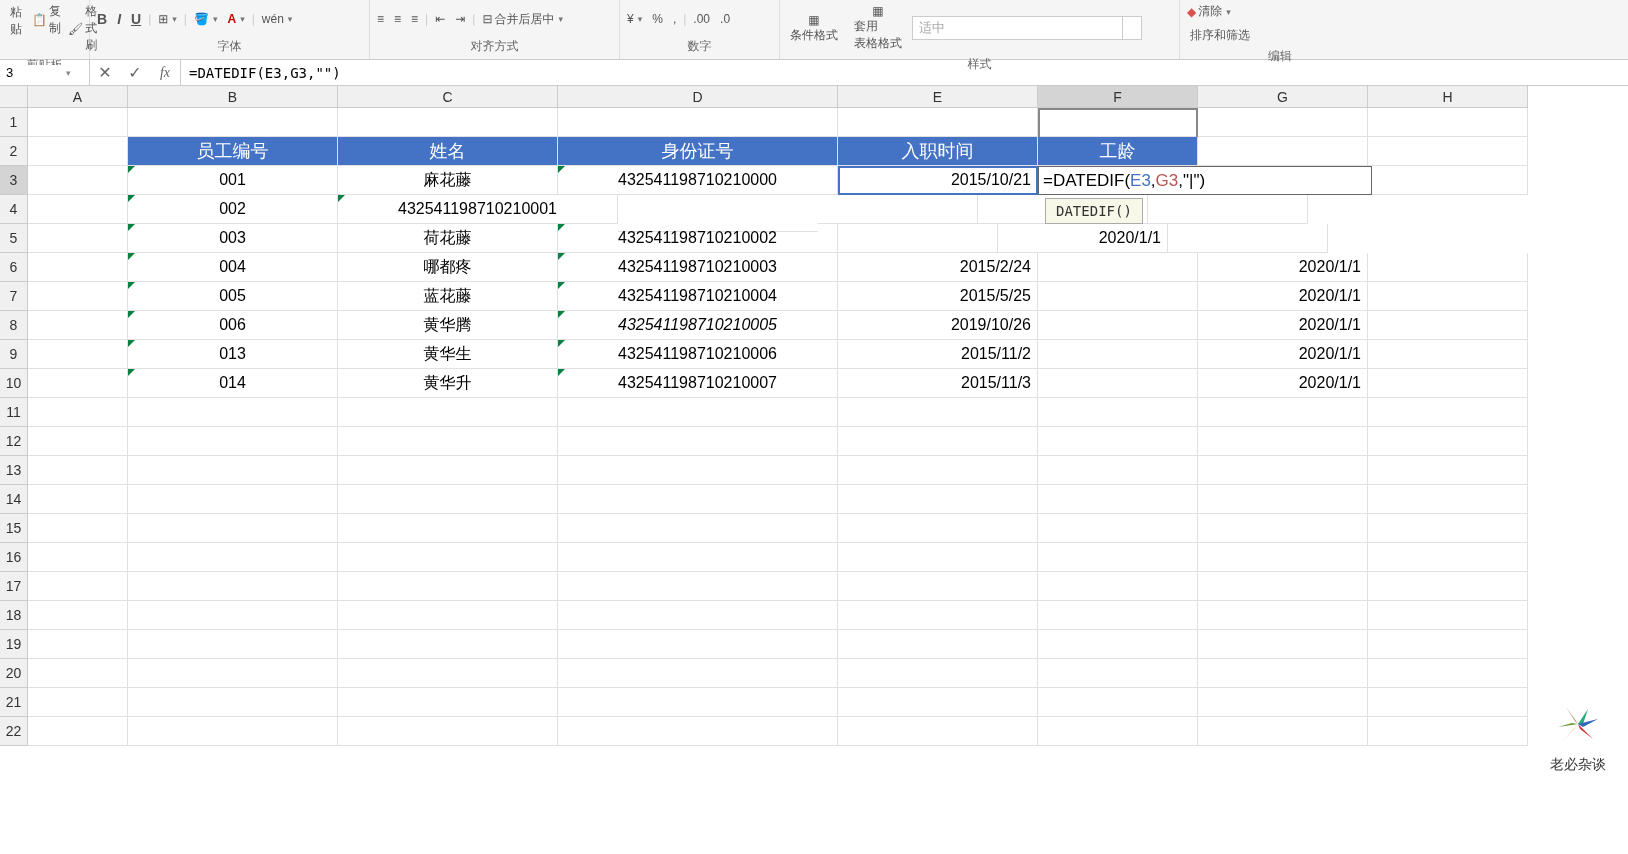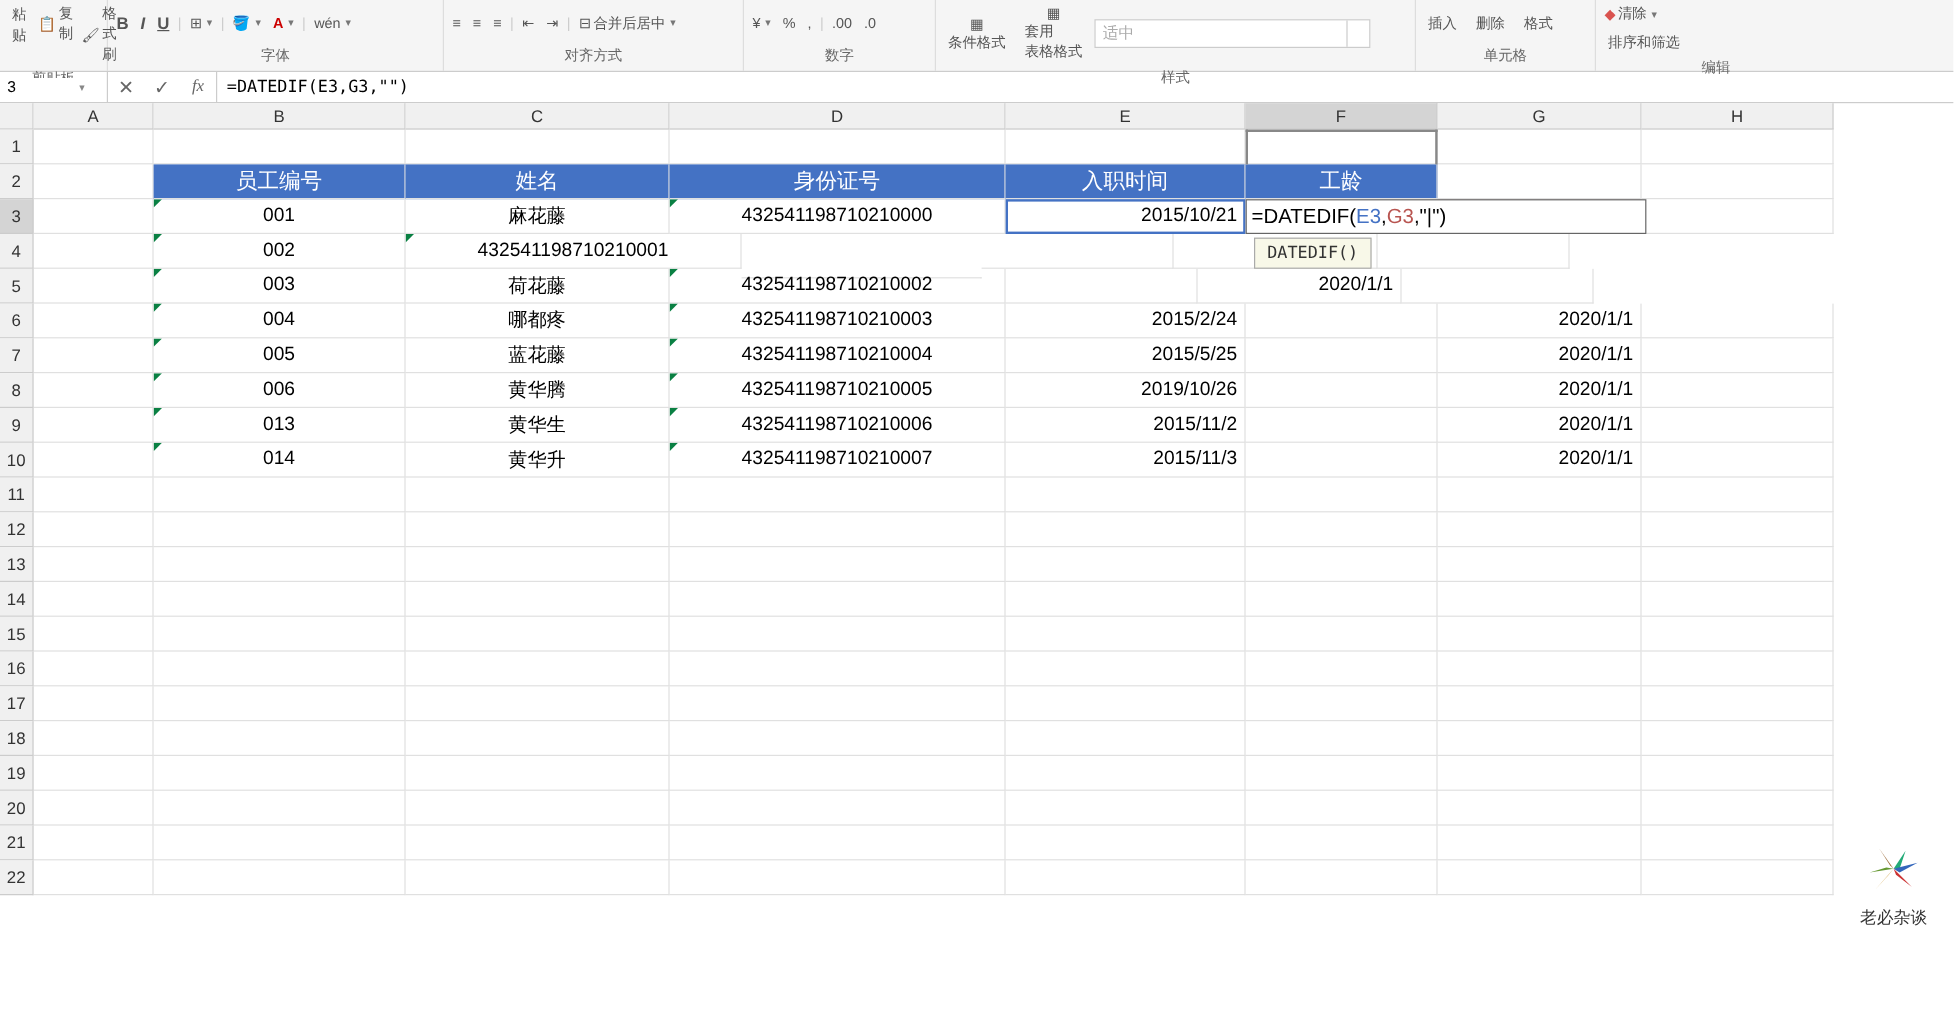--- a/index.html
+++ b/index.html
@@ -136,28 +136,20 @@
         </div>
       <div class="ribbon-btn" style="white-space:pre"><span>▦</span><span>套用
 表格格式</span></div>
       <div class="style-select">
           <span>适中</span>
         </div>
     </div>
     <div class="ribbon-group-label">样式</div>
   </div>
 
-  <div class="ribbon-group" style="width:150px">
-    <div class="ribbon-group-content">
-      <div class="ribbon-btn">插入</div>
-      <div class="ribbon-btn">删除</div>
-      <div class="ribbon-btn">格式</div>
-    </div>
-    <div class="ribbon-group-label">单元格</div>
-  </div>
 
   <div class="ribbon-group" style="width:200px;border-right:none">
     <div class="ribbon-group-content" style="flex-direction:column;align-items:flex-start">
       <div class="ribbon-small dropdown-arrow">
           <span style="color:#d9534f">◆</span>
           <span>清除</span>
         </div>
       <div class="ribbon-btn">排序和筛选</div>
     </div>
     <div class="ribbon-group-label">编辑</div>
@@ -356,21 +348,21 @@
       </div>
       <div class="row">
         <div class="cell" style="width: 100px;"></div>
         <div class="cell center" style="width: 210px;">
           <div class="green-tri"></div>
           <span>006</span>
         </div>
         <div class="cell center" style="width: 220px;">
           <span>黄华腾</span>
         </div>
-        <div class="cell center" style="width: 280px;">
+        <div class="cell center" style="width: 280px; font-style: italic;">
           <div class="green-tri"></div>
           <span>432541198710210005</span>
         </div>
         <div class="cell right" style="width: 200px;">
           <span>2019/10/26</span>
         </div>
         <div class="cell" style="width: 160px;"></div>
         <div class="cell right" style="width: 170px;">
           <span>2020/1/1</span>
         </div>

